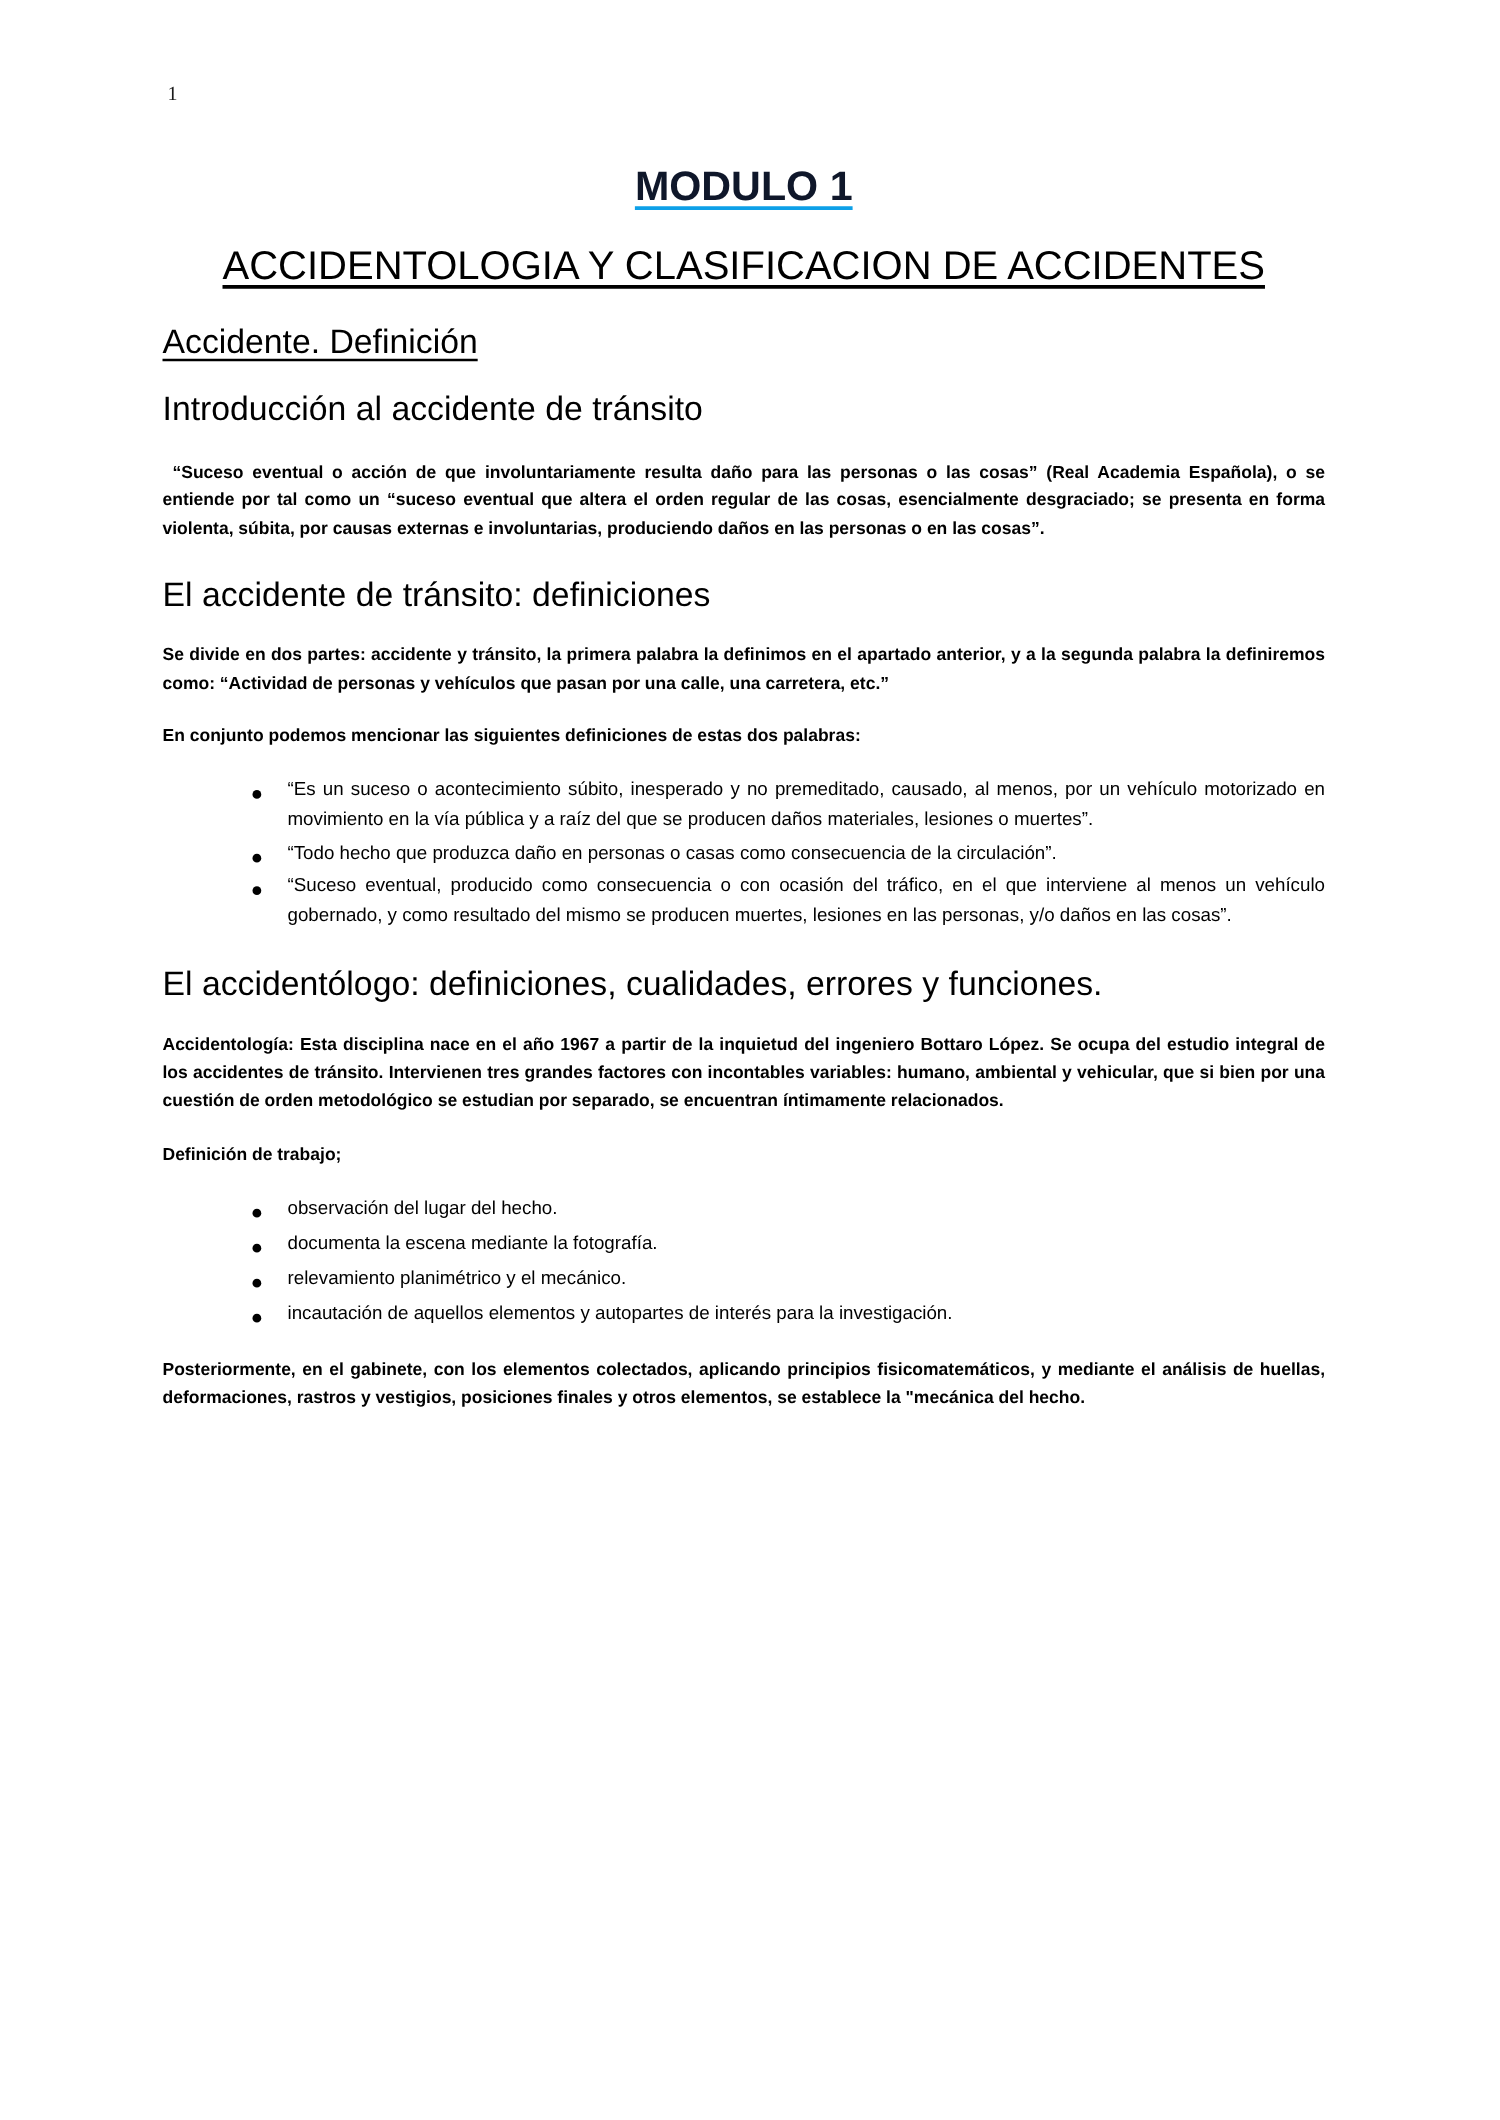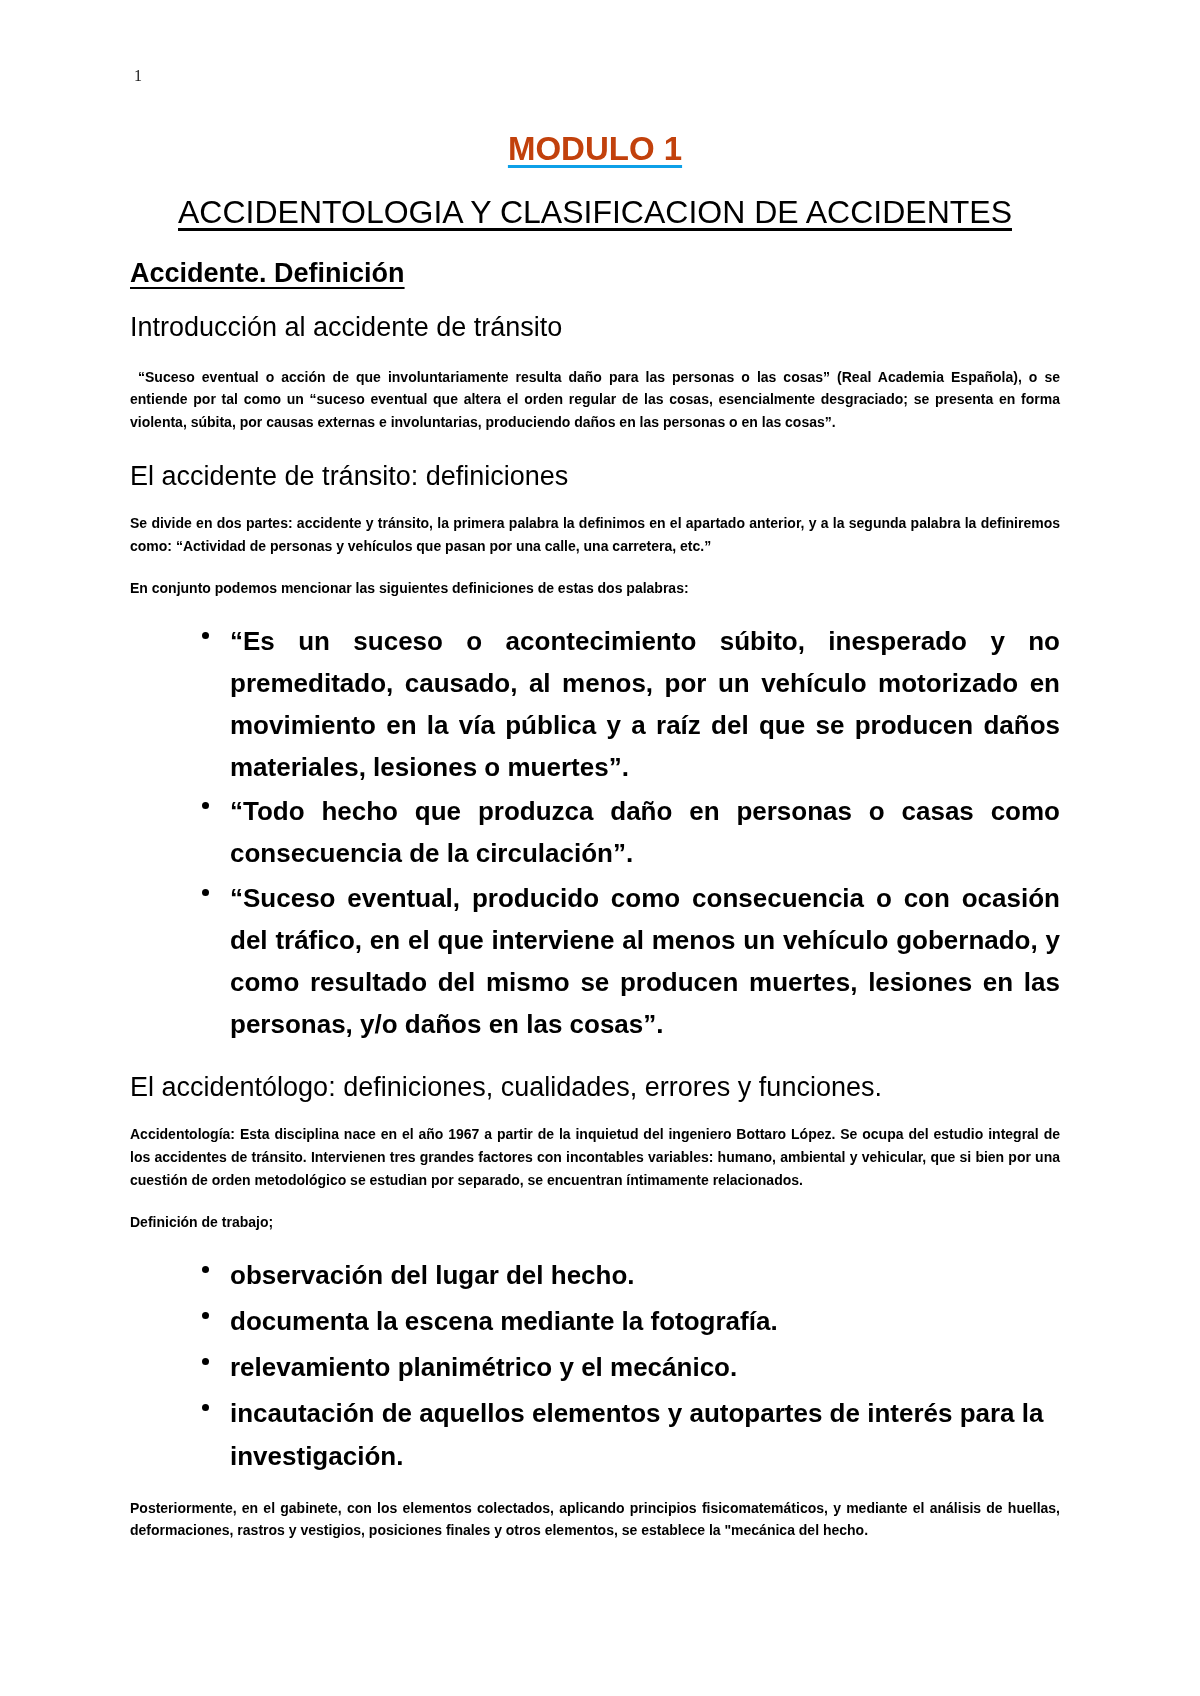--- a/index.html
+++ b/index.html
@@ -58,21 +58,21 @@
     margin: 0 0 26px 0;
   }
   .title-sub .u {
     text-decoration: underline;
     text-decoration-thickness: 3px;
     text-underline-offset: 5px;
   }
   
   h2.h-underline {
     font-size: 27px;
-    font-weight: 700;
+    font-weight: 400;
     font-stretch: condensed;
     margin: 0 0 22px 0;
     line-height: 1.2;
   }
   h2.h-underline .u {
     text-decoration: underline;
     text-decoration-thickness: 2px;
     text-underline-offset: 5px;
   }
   h2.h-plain {
@@ -105,22 +105,22 @@
     font-weight: 700;
   }
   
   ul.bullets {
     list-style: none;
     margin: 0 0 20px 0;
     padding: 0 0 0 70px;
   }
   ul.bullets li {
     position: relative;
-    font-size: 26px;
-    font-weight: 700;
+    font-size: 15px;
+    font-weight: 400;
     font-stretch: condensed;
     text-align: justify;
     line-height: 1.62;
     padding-left: 30px;
     margin-bottom: 2px;
   }
   ul.bullets li::before {
     content: "";
     position: absolute;
     left: 2px;
@@ -138,21 +138,21 @@
 </head>
 <body>
 
 <div class="page">
 
   <div class="page-number">1</div>
 
   <div class="content">
 
     <h1 class="title-main">
-      <span class="u" id="title-main-span" style="color: #c2410c; text-decoration-color: rgb(13, 160, 232);">MODULO 1</span>
+      <span class="u" id="title-main-span" style="color: #0f172a; text-decoration-color: rgb(13, 160, 232);">MODULO 1</span>
     </h1>
 
     <h1 class="title-sub">
       <span class="u">ACCIDENTOLOGIA Y CLASIFICACION DE ACCIDENTES</span>
     </h1>
 
     <h2 class="h-underline">
       <span class="u"> Accidente. Definición</span>
     </h2>
 

